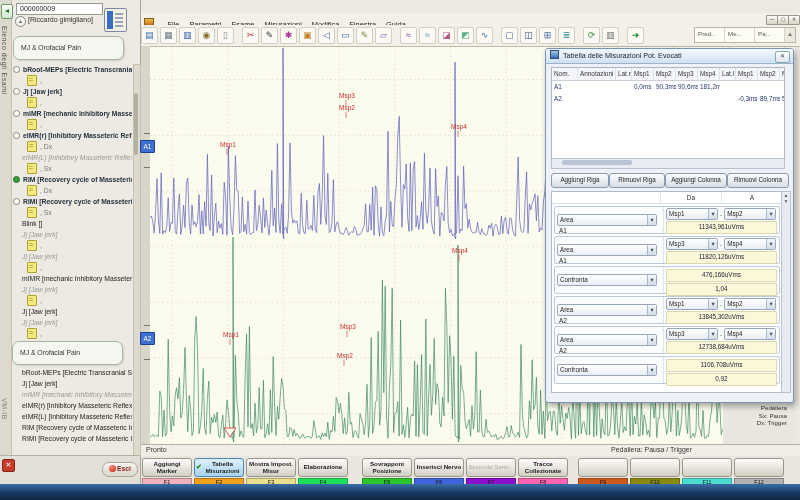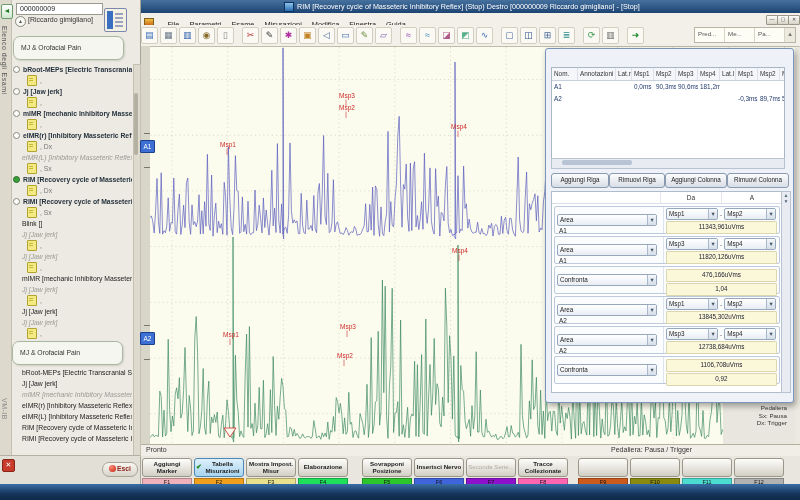--- a/index.html
+++ b/index.html
@@ -118,25 +118,20 @@
   #clock{left:758px;top:485px;width:36px;color:#fff;font-size:5.8px;line-height:7px;text-align:center;}
   #showdesk{left:795px;top:484px;width:5px;height:16px;background:rgba(255,255,255,.22);border-left:1px solid rgba(255,255,255,.45);}
 </style>
 </head>
 <body>
 
 <div id="stage">
 
   <div class="abs" style="left:140px;top:0;width:660px;height:484px;background:#ece9e0;"></div>
 
-  <div class="abs" id="titlebar">
-    <div class="abs" id="title-ic"></div>
-    <div class="abs" id="title-text">RIM  [Recovery cycle of Masseteric Inhibitory Reflex]  (Stop)  Destro  [000000009  Riccardo gimigliano] - [Stop]</div>
-
-  </div>
 
   <div class="abs" id="menubar">
     <span id="menu-ic"></span>
     <span id="menus"><span class="menu-item">File</span><span class="menu-item">Parametri</span><span class="menu-item">Esame</span><span class="menu-item">Misurazioni</span><span class="menu-item">Modifica</span><span class="menu-item">Finestra</span><span class="menu-item">Guida</span></span>
     
   </div>
   <div class="abs winctl" style="left:766px;top:15px;">—</div>
   <div class="abs winctl" style="left:777px;top:15px;">▢</div>
   <div class="abs winctl" style="left:788px;top:15px;">✕</div>
 
@@ -191,20 +186,24 @@
       <polygon points="224,427 236,427 230,436" fill="#fcfcee" stroke="#cc2a2a" stroke-width="0.8"></polygon>
     </svg>
 
   <div class="abs" id="pedalbox">
     <div>Pedaliera</div>
     <div>Sx:  Pausa</div>
     <div>Dx:  Trigger</div>
   </div>
 
   <div class="abs" id="panel">
+    <div id="panel-title">
+      <span class="pic"></span><span>Tabella delle Misurazioni Pot. Evocati</span>
+      <span id="panel-close">✕</span>
+    </div>
     <div id="ptable">
         <div class="prow h">
           <span class="pcell" style="width: 26px;">Nom.</span>
           <span class="pcell" style="width: 38px;">Annotazioni</span>
           <span class="pcell" style="width: 16px;">Lat.r</span>
           <span class="pcell" style="width: 22px;">Msp1</span>
           <span class="pcell" style="width: 22px;">Msp2</span>
           <span class="pcell" style="width: 22px;">Msp3</span>
           <span class="pcell" style="width: 22px;">Msp4</span>
           <span class="pcell" style="width: 16px;">Lat.l</span>

